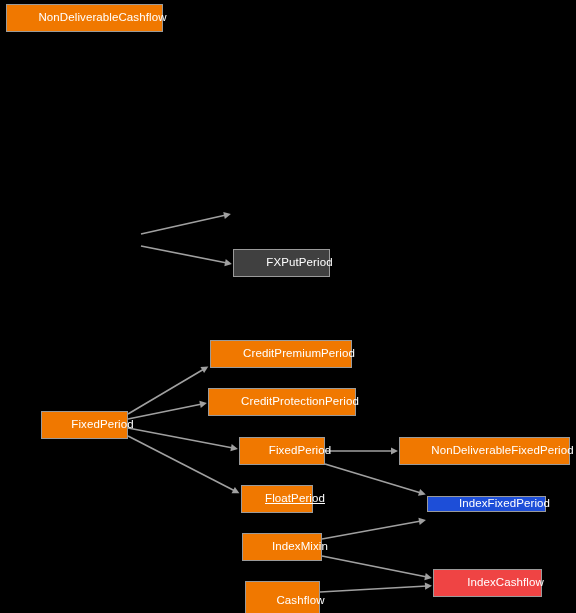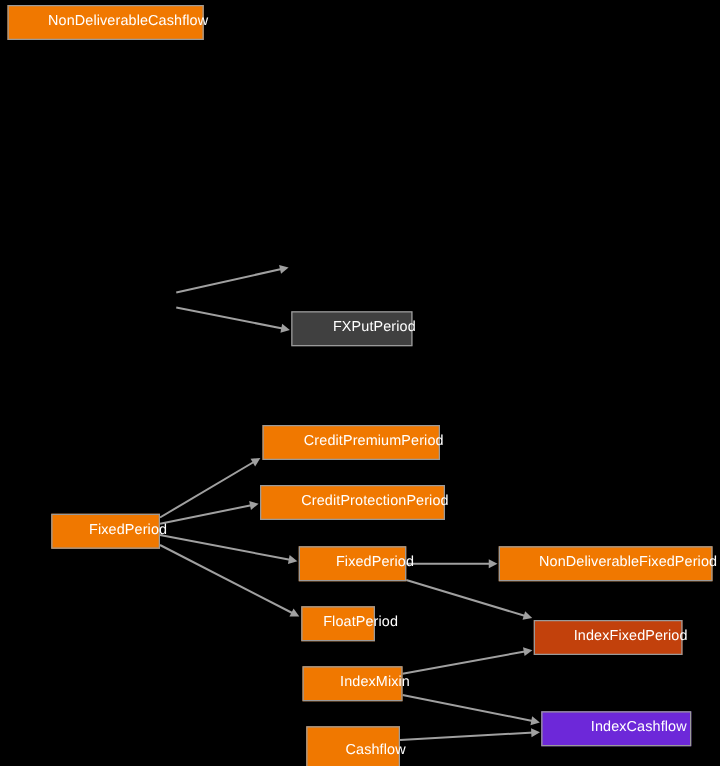--- a/index.html
+++ b/index.html
@@ -104,28 +104,28 @@
     </div>
     <div class="node" style="left: 208px; top: 388px; width: 148px; height: 28px; background: rgb(240, 120, 0); border-color: rgb(154, 154, 154); color: rgb(255, 255, 255);">
       <span>CreditProtectionPeriod</span>
     </div>
     <div class="node" style="left: 239px; top: 437px; width: 86px; height: 28px; background: rgb(240, 120, 0); border-color: rgb(154, 154, 154); color: rgb(255, 255, 255);">
       <span>FixedPeriod</span>
     </div>
     <div class="node" style="left: 399px; top: 437px; width: 171px; height: 28px; background: rgb(240, 120, 0); border-color: rgb(154, 154, 154); color: rgb(255, 255, 255);">
       <span>NonDeliverableFixedPeriod</span>
     </div>
-    <div class="node" style="left: 241px; top: 485px; width: 59px; height: 28px; background: rgb(240, 120, 0); border-color: rgb(154, 154, 154); color: rgb(255, 255, 255);">
+    <div class="node" style="left: 241px; top: 485px; width: 72px; height: 28px; background: rgb(240, 120, 0); border-color: rgb(154, 154, 154); color: rgb(255, 255, 255); text-decoration: underline;">
       <span>FloatPeriod</span>
     </div>
-    <div class="node" style="left: 427px; top: 496px; width: 119px; height: 28px; background: #c2410c; border-color: rgb(154, 154, 154); color: rgb(255, 255, 255);">
+    <div class="node" style="left: 427px; top: 496px; width: 119px; height: 16px; background: #1d4ed8; border-color: rgb(154, 154, 154); color: rgb(255, 255, 255);">
       <span>IndexFixedPeriod</span>
     </div>
     <div class="node" style="left: 242px; top: 533px; width: 80px; height: 28px; background: rgb(240, 120, 0); border-color: rgb(154, 154, 154); color: rgb(255, 255, 255); justify-content: center;">
       <span>IndexMixin</span>
     </div>
-    <div class="node" style="left: 433px; top: 569px; width: 120px; height: 28px; background: #6d28d9; border-color: rgb(154, 154, 154); color: rgb(255, 255, 255);">
+    <div class="node" style="left: 433px; top: 569px; width: 109px; height: 28px; background: #ef4444; border-color: rgb(154, 154, 154); color: rgb(255, 255, 255);">
       <span>IndexCashflow</span>
     </div>
     <div class="node" style="left: 245px; top: 581px; width: 75px; height: 40px; background: rgb(240, 120, 0); border-color: rgb(154, 154, 154); color: rgb(255, 255, 255); align-items: center;">
       <span>Cashflow</span>
     </div>
   </div>
 
 </body></html>

